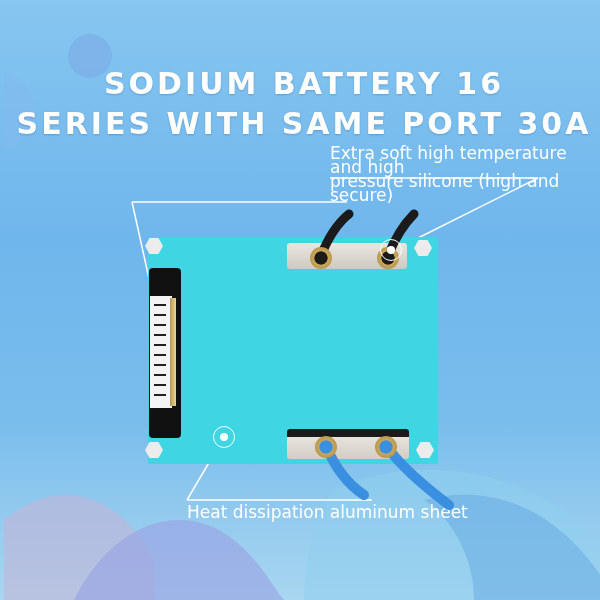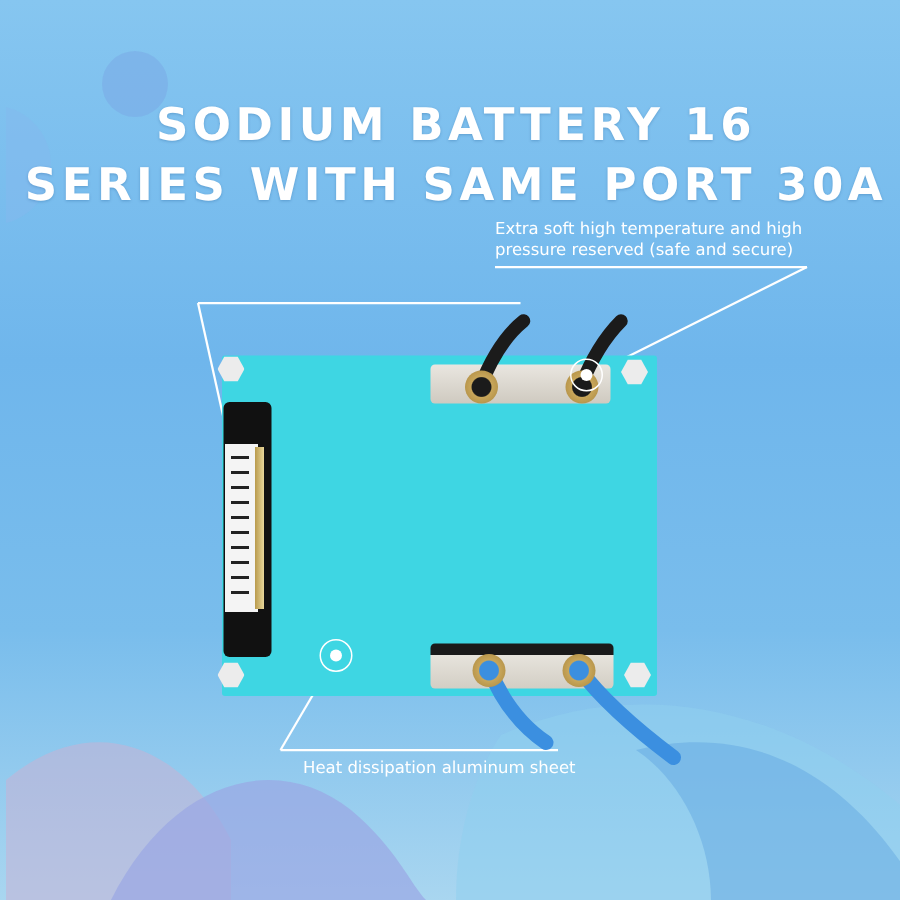--- a/index.html
+++ b/index.html
@@ -11,21 +11,21 @@
   }
   .page-border { position:absolute; left:4px; top:0; width:592px; height:600px; }
   .deco { position:absolute; pointer-events:none; }
   .title {
     position:absolute; left:0; width:600px; text-align:center;
     color:#ffffff; font-family:"DejaVu Sans", sans-serif; font-weight:bold;
     letter-spacing:3px; text-shadow:0 1px 2px rgba(0,60,120,0.25);
   }
   .title.l1 { top:66px; font-size:30px; }
   .title.l2 { top:106px; font-size:30px; }
-  .callout { position:absolute; color:#ffffff; font-family:"DejaVu Sans", sans-serif; font-size:11px; line-height:14px; }
+  .callout { position:absolute; color:#ffffff; font-family:"DejaVu Sans", sans-serif; font-size:17px; line-height:14px; }
   .board { position:absolute; left:144px; top:237px; width:290px; height:227px; background:#3ed6e3; border-radius:2px; }
   .hex {
     position:absolute; width:18px; height:18px; background:#ececec;
     clip-path:polygon(25% 5%,75% 5%,100% 50%,75% 95%,25% 95%,0% 50%);
   }
   .connector { position:absolute; left:145px; top:268px; width:32px; height:170px; background:#111; border-radius:4px; }
   .conn-plug { position:absolute; left:146px; top:296px; width:22px; height:112px; background:#f4f4f4; }
   .conn-plug .pin { position:absolute; left:4px; width:12px; height:2px; background:#222; }
   .conn-gold { position:absolute; left:166px; top:298px; width:6px; height:108px; background:linear-gradient(90deg,#b89a4c,#e8d79b); }
   .terminal { position:absolute; height:26px; background:linear-gradient(180deg,#e9e6e0,#cfcac0); border-radius:3px; }
@@ -56,23 +56,23 @@
     <line x1="326" y1="178" x2="534" y2="178" stroke="#fff" stroke-width="1.5"></line>
     <line x1="534" y1="178" x2="392" y2="249" stroke="#fff" stroke-width="1.5"></line>
     <line x1="128" y1="202" x2="343" y2="202" stroke="#fff" stroke-width="1.5"></line>
     <line x1="128" y1="202" x2="148" y2="292" stroke="#fff" stroke-width="1.5"></line>
     <line x1="220" y1="437" x2="183" y2="500" stroke="#fff" stroke-width="1.5"></line>
     <line x1="183" y1="500" x2="368" y2="500" stroke="#fff" stroke-width="1.5"></line>
   </svg>
 
   <div class="callout" style="left:326px;top:146px;">
     <div>Extra soft high temperature and high</div>
-    <div>pressure reserved (safe and secure)</div>
+    <div>pressure silicone (high and secure)</div>
   </div>
-  <div class="callout" style="left:198px;top:505px;">Heat dissipation aluminum sheet</div>
+  <div class="callout" style="left:183px;top:505px;">Heat dissipation aluminum sheet</div>
 
   <div class="board"></div>
 
   <div class="hex" style="left:141px;top:237px;"></div>
   <div class="hex" style="left:141px;top:441px;"></div>
   <div class="hex" style="left:410px;top:239px;"></div>
   <div class="hex" style="left:412px;top:441px;"></div>
 
   <div class="connector"></div>
   <div class="conn-plug">

